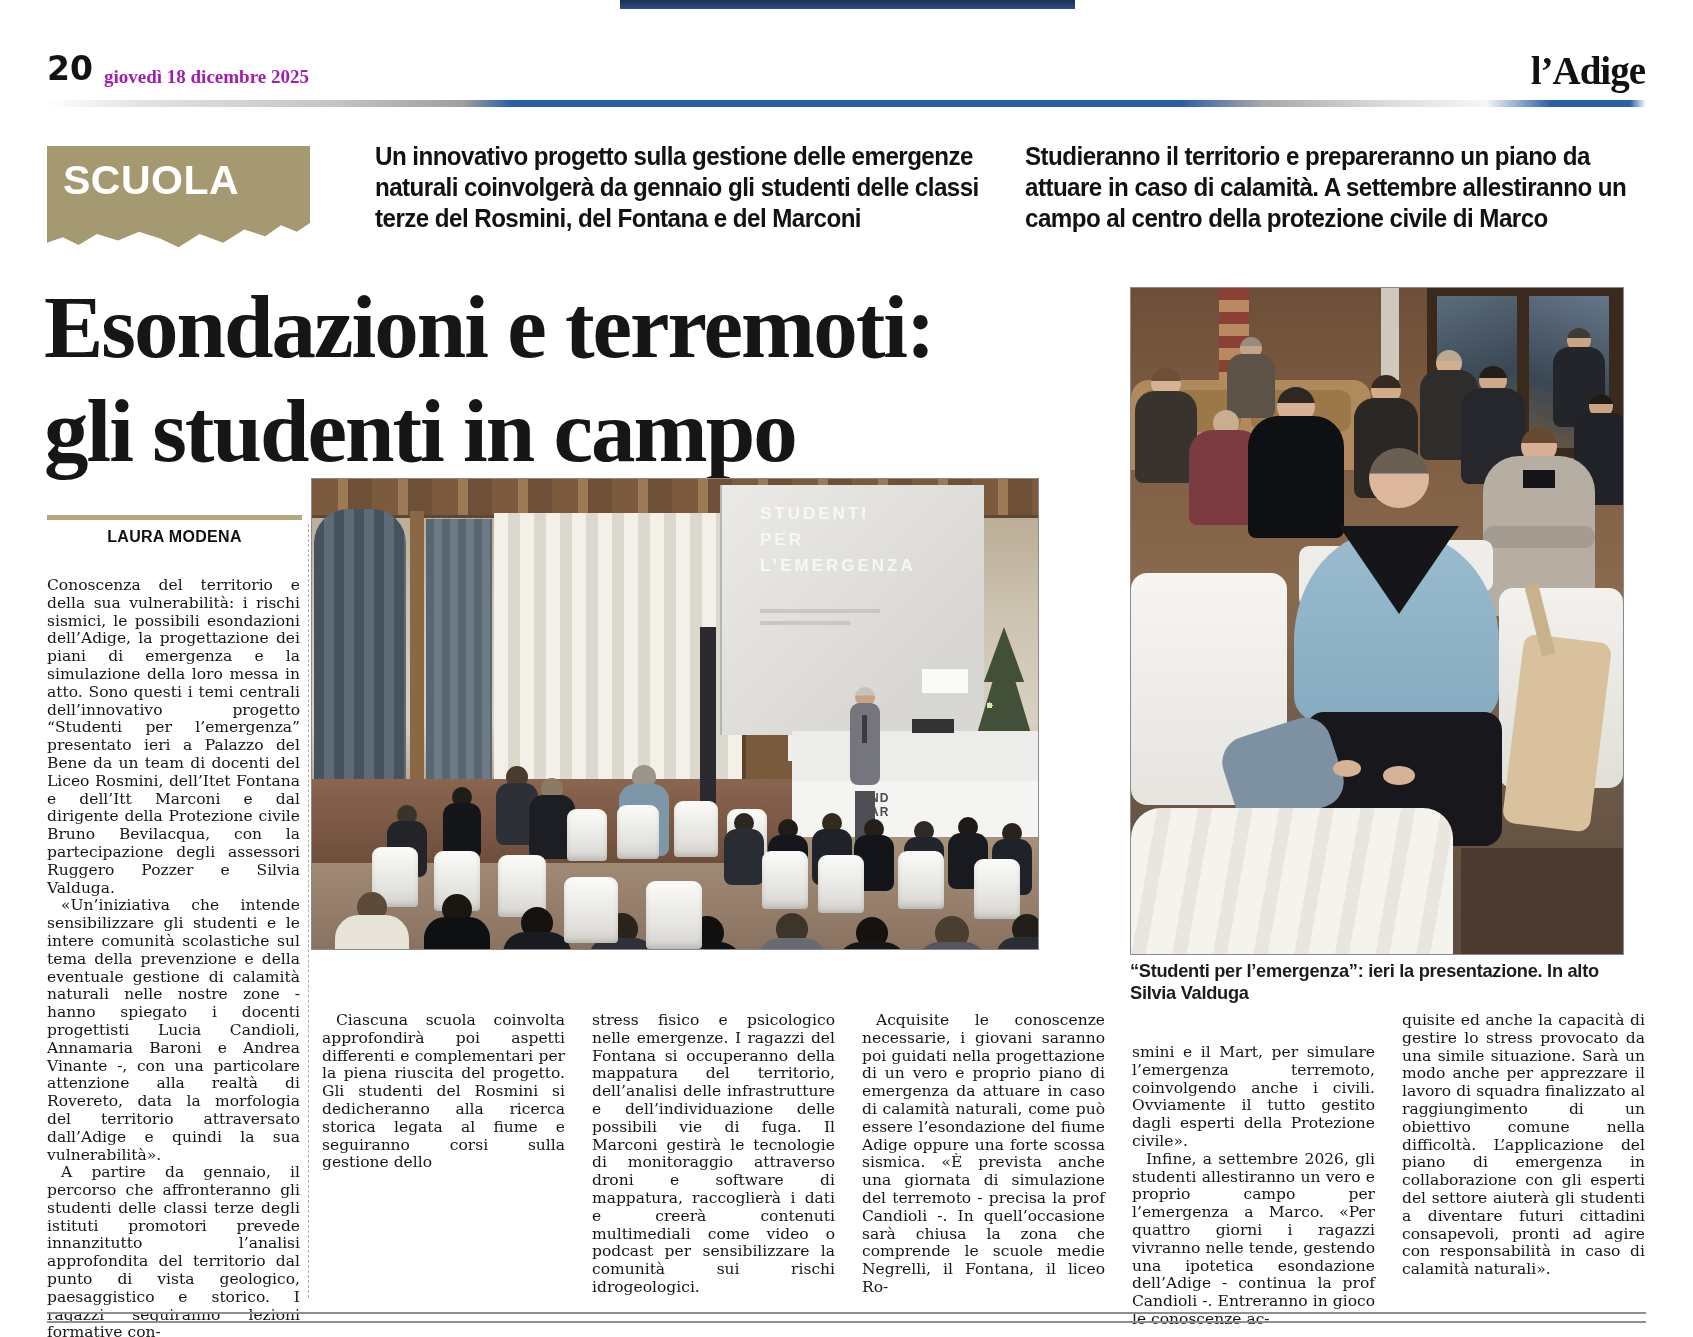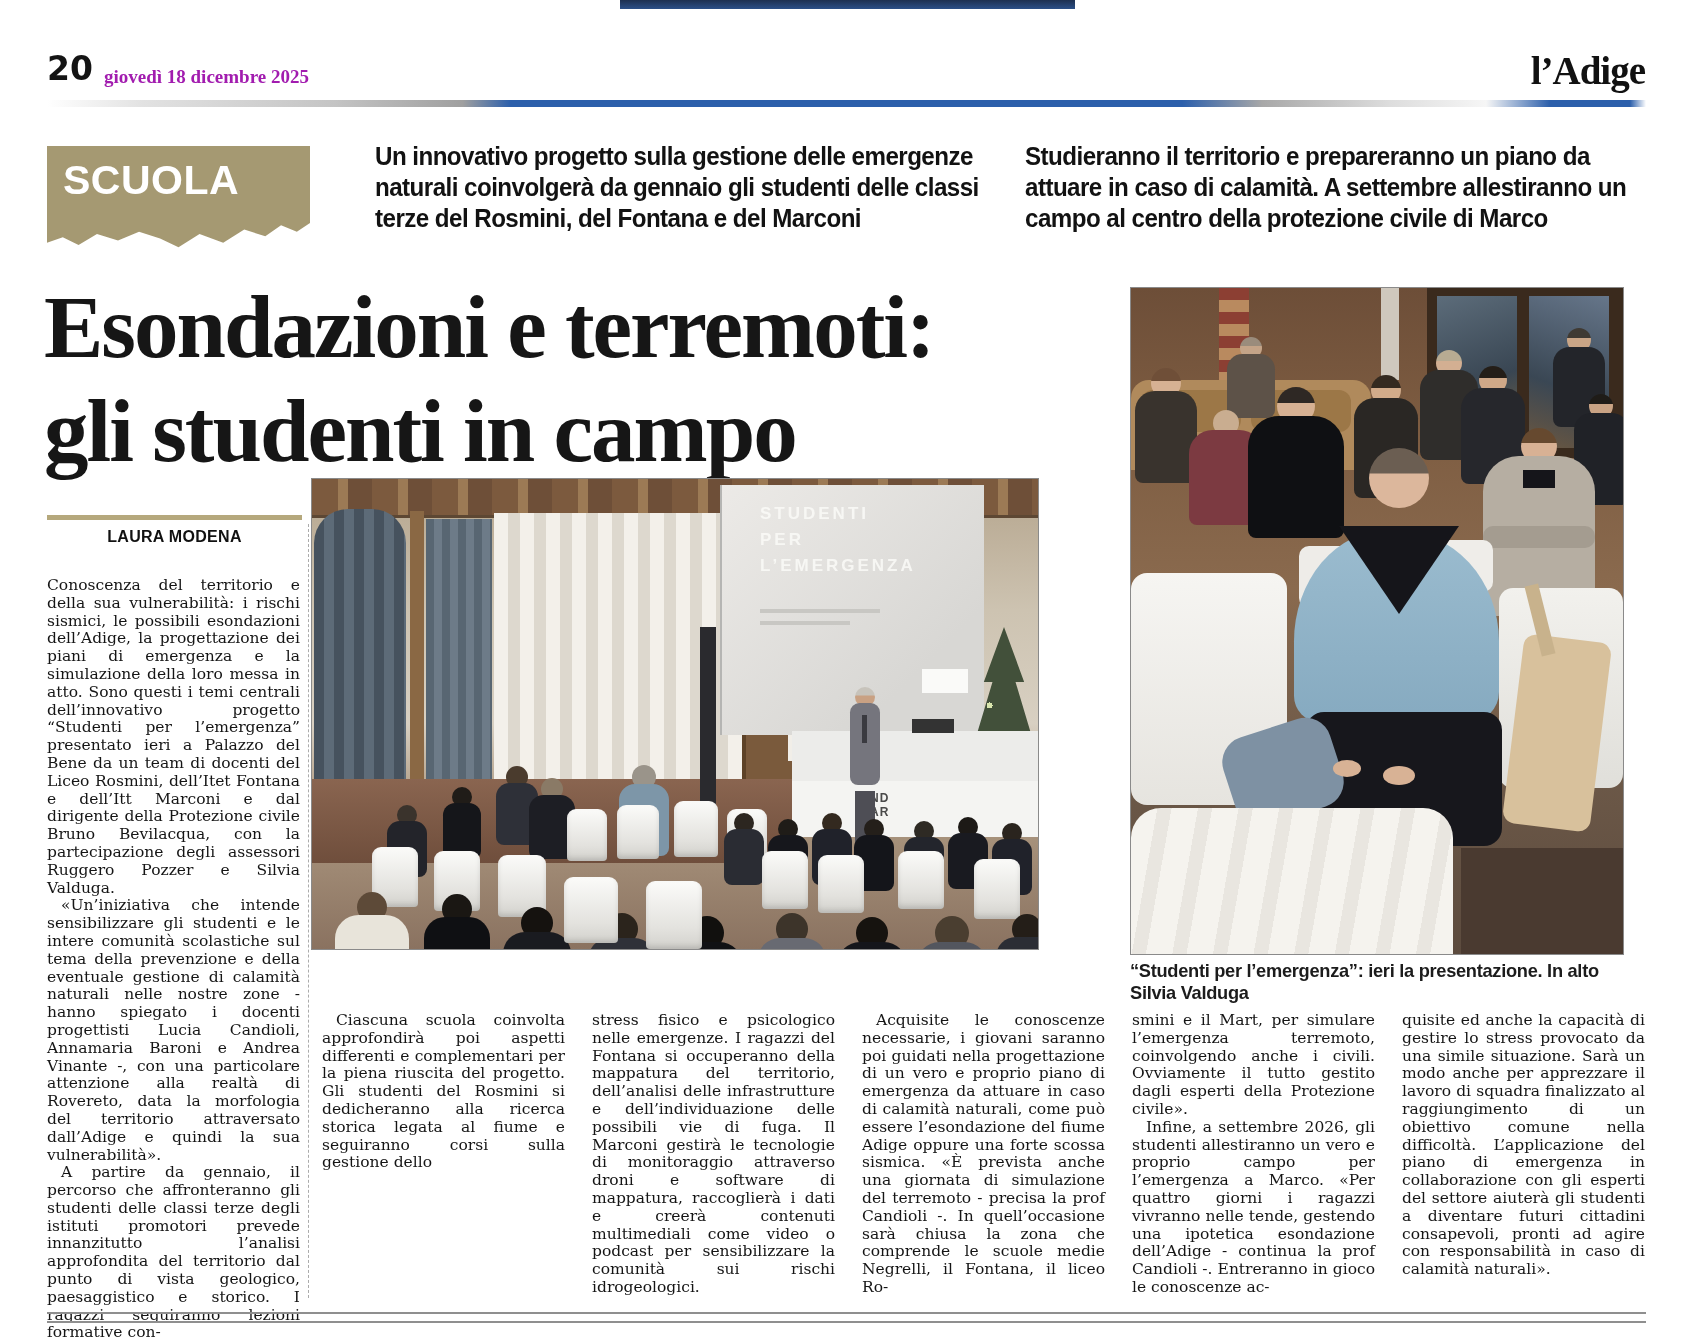--- a/index.html
+++ b/index.html
@@ -32,21 +32,21 @@
 
   
   .byline-rule{left:47px;top:515px;width:255px;height:5px;}
   .byline{left:47px;top:528px;width:255px;text-align:center;font-weight:700;font-size:16px;letter-spacing:0.3px;color:#111;}
   .bodytext{font-family:"DejaVu Serif",serif;font-size:15.5px;line-height:17.8px;text-align:justify;color:#151515;}
   .bodytext p{margin:0;}
   .bodytext p.ind{text-indent:14px;}
   .col1{left:47px;top:577px;width:253px;}
   .vrule{left:308px;top:524px;height:774px;border-left:1px dashed #ababab;}
   .bcol{top:1012px;width:243px;}
-  .c2{left:322px;} .c3{left:592px;} .c4{left:862px;} .c5{left:1132px;} .c6{left:1402px;}
+  .c2{left:322px;} .c3{left:592px;} .c4{left:862px;} .c5{left:1132px;margin-top:32px;} .c6{left:1402px;}
 
   
   .photo{border:1px solid #8a8a8a;overflow:hidden;background:#6d28d9;}
   .photo-left{left:311px;top:478px;width:726px;height:470px;}
   .photo-right{left:1130px;top:287px;width:492px;height:666px;}
   .caption{left:1130px;top:960px;width:516px;font-weight:700;font-size:19px;letter-spacing:-0.3px;color:#1c1c1c;
         transform:scaleX(0.96);transform-origin:top left;}
 
   .screen-text{font-weight:700;font-size:17px;letter-spacing:3px;color:#fbfbf8;opacity:0.85;line-height:26px;}
   .podium-text{font-weight:700;font-size:12px;color:#4a4a4a;letter-spacing:1px;line-height:14px;}

